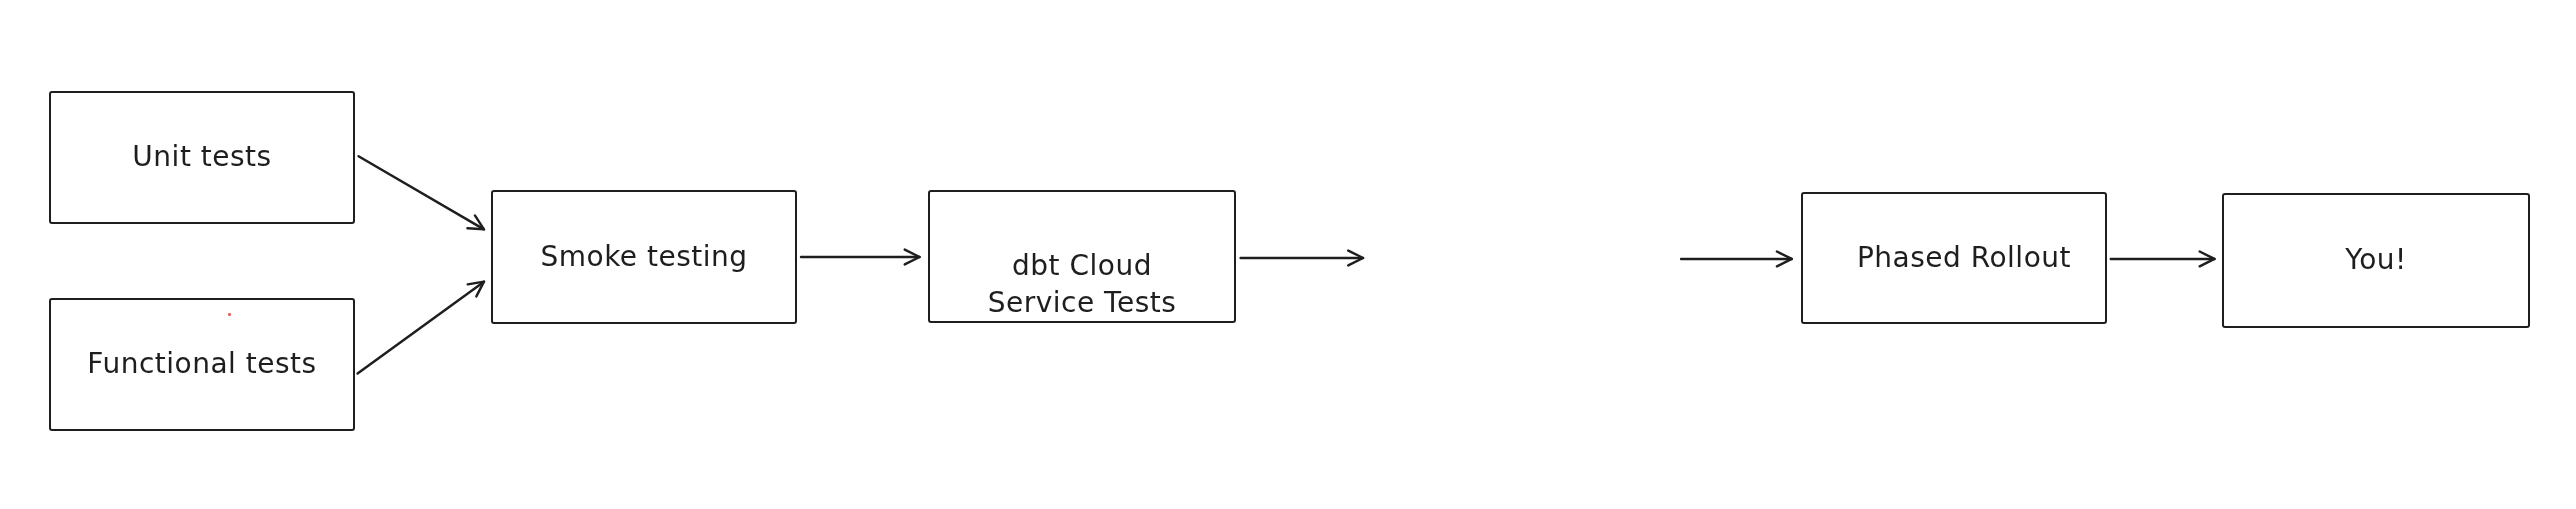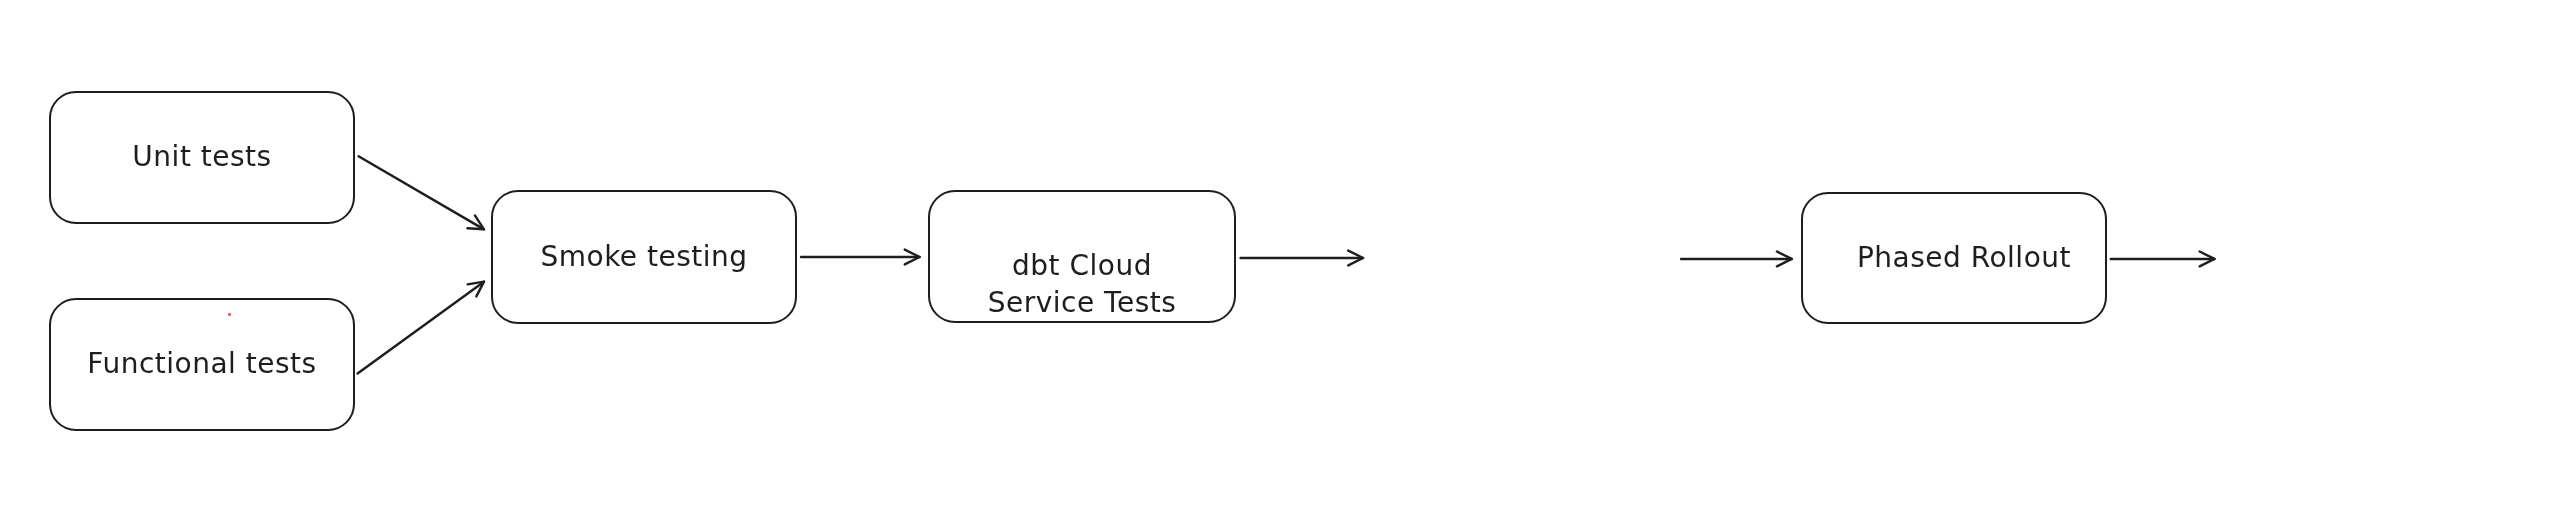--- a/index.html
+++ b/index.html
@@ -20,21 +20,21 @@
     left: 0;
     top: 0;
     width: 2576px;
     height: 510px;
   }
   .node {
     position: absolute;
     box-sizing: border-box;
     background: #ffffff;
     border: 2.5px solid #1e1e1e;
-    border-radius: 27px;
+    border-radius: 3px;
     display: flex;
     align-items: center;
     justify-content: center;
     text-align: center;
   }
   .node-label {
     font-size: 28px;
     line-height: 1.3;
     color: #1e1e1e;
     padding: 0 28px;
@@ -92,17 +92,20 @@
 
   <div class="node" id="node-dbt">
     <span class="node-label">dbt Cloud Service Tests</span>
   </div>
 
 
   <div class="node" id="node-phased">
     <span class="node-label">Phased Rollout</span>
   </div>
 
+  <div class="node" id="node-you">
+    <span class="node-label">You!</span>
+  </div>
 
   <div id="red-dot"></div>
 
 </div>
 
 
 </body></html>

